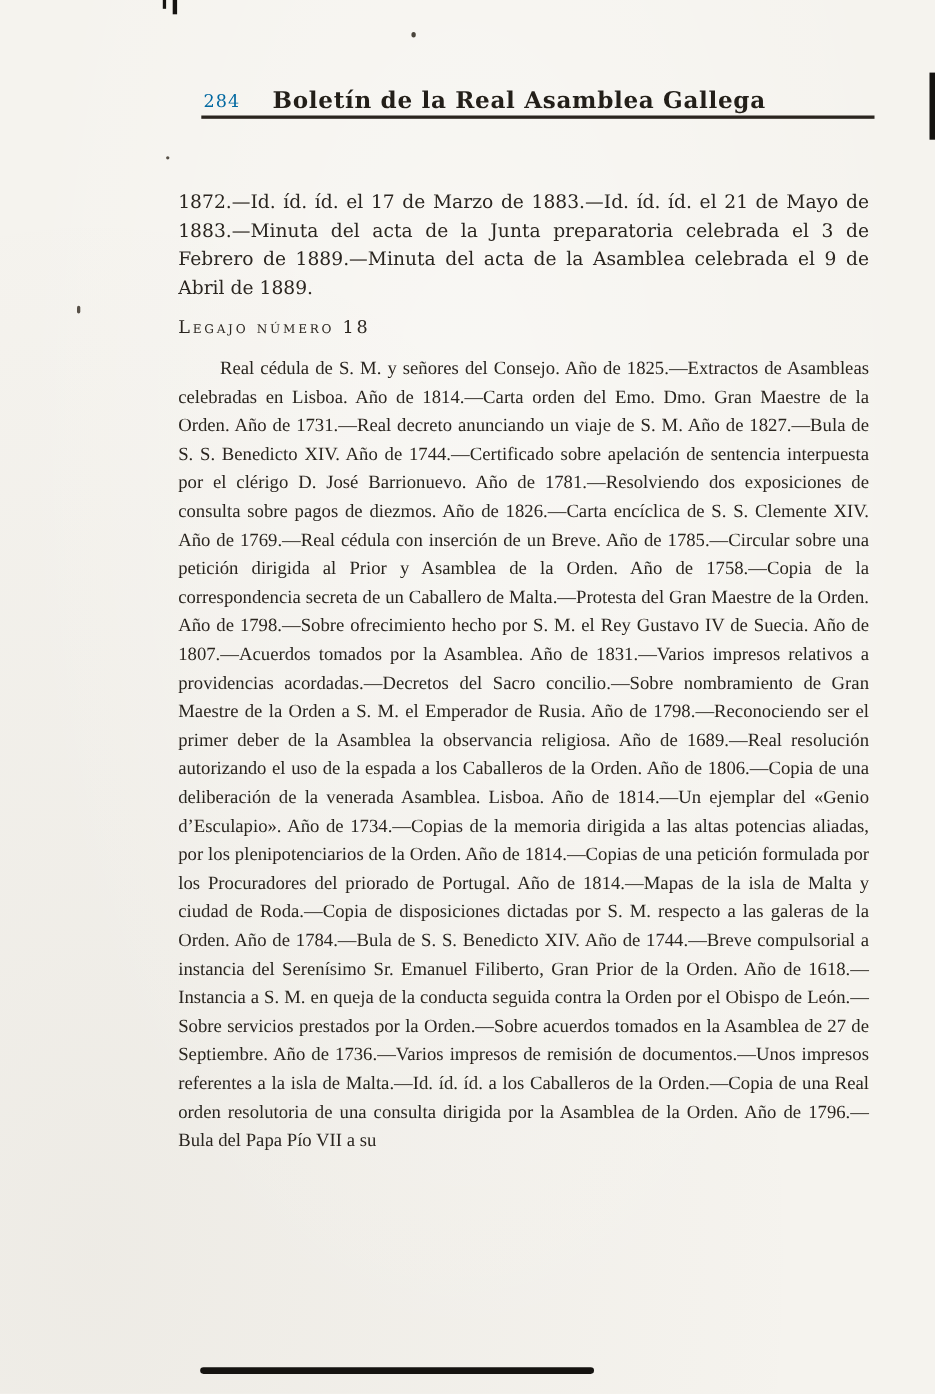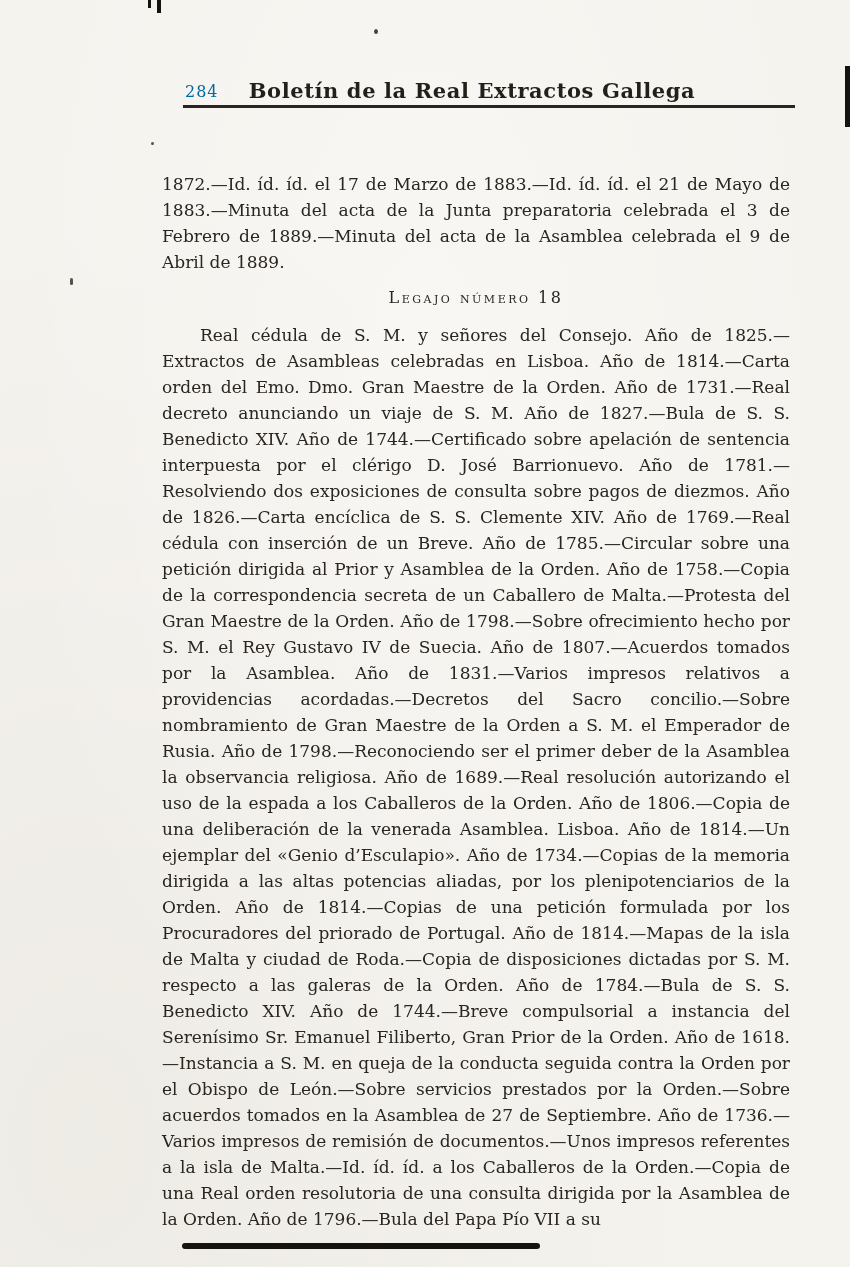--- a/index.html
+++ b/index.html
@@ -47,24 +47,24 @@
 
   
   .page-body { position: absolute; top: 126px; left: 162px; width: 628px; margin-top: 45px; }
   .para {
     margin: 0;
     font-size: 17px;
     line-height: 26px;
     text-align: justify;
     color: #2a251f;
   }
-  .para.legajo { text-indent: 38px; }
+  .para.legajo { text-indent: 38px; font-family: Liberation Serif, serif; }
   .section-heading {
     margin: 13px 0 15px 0;
-    text-align: center;
+    text-align: left;
     font-size: 16px;
     font-weight: normal;
     font-variant: small-caps;
     letter-spacing: 2.5px;
     color: #2a251f;
   }
 </style>
 </head>
 <body>
 
@@ -73,21 +73,21 @@
   <div class="artifact tick-1"></div>
   <div class="artifact tick-2"></div>
   <div class="artifact stray-dot"></div>
   <div class="artifact right-bar"></div>
   <div class="artifact left-speck-1"></div>
   <div class="artifact left-speck-2"></div>
   <div class="artifact bottom-bar"></div>
 
   <header class="page-header">
     <span class="page-number">284</span>
-    <span class="header-title">Boletín de la Real Extractos Gallega</span>
+    <span class="header-title">Boletín de la Real Asamblea Gallega</span>
   </header>
   <div class="header-rule"></div>
 
   <main class="page-body">
     <p class="para intro">1872.—Id. íd. íd. el 17 de Marzo de 1883.—Id. íd. íd. el 21 de Mayo de 1883.—Minuta del acta de la Junta preparatoria celebrada el 3 de Febrero de 1889.—Minuta del acta de la Asamblea celebrada el 9 de Abril de 1889.</p>
     <h2 class="section-heading">Legajo número 18</h2>
     <p class="para legajo">Real cédula de S. M. y señores del Consejo. Año de 1825.—Extractos de Asambleas celebradas en Lisboa. Año de 1814.—Carta orden del Emo. Dmo. Gran Maestre de la Orden. Año de 1731.—Real decreto anunciando un viaje de S. M. Año de 1827.—Bula de S. S. Benedicto XIV. Año de 1744.—Certificado sobre apelación de sentencia interpuesta por el clérigo D. José Barrionuevo. Año de 1781.—Resolviendo dos exposiciones de consulta sobre pagos de diezmos. Año de 1826.—Carta encíclica de S. S. Clemente XIV. Año de 1769.—Real cédula con inserción de un Breve. Año de 1785.—Circular sobre una petición dirigida al Prior y Asamblea de la Orden. Año de 1758.—Copia de la correspondencia secreta de un Caballero de Malta.—Protesta del Gran Maestre de la Orden. Año de 1798.—Sobre ofrecimiento hecho por S. M. el Rey Gustavo IV de Suecia. Año de 1807.—Acuerdos tomados por la Asamblea. Año de 1831.—Varios impresos relativos a providencias acordadas.—Decretos del Sacro concilio.—Sobre nombramiento de Gran Maestre de la Orden a S. M. el Emperador de Rusia. Año de 1798.—Reconociendo ser el primer deber de la Asamblea la observancia religiosa. Año de 1689.—Real resolución autorizando el uso de la espada a los Caballeros de la Orden. Año de 1806.—Copia de una deliberación de la venerada Asamblea. Lisboa. Año de 1814.—Un ejemplar del «Genio d’Esculapio». Año de 1734.—Copias de la memoria dirigida a las altas potencias aliadas, por los plenipotenciarios de la Orden. Año de 1814.—Copias de una petición formulada por los Procuradores del priorado de Portugal. Año de 1814.—Mapas de la isla de Malta y ciudad de Roda.—Copia de disposiciones dictadas por S. M. respecto a las galeras de la Orden. Año de 1784.—Bula de S. S. Benedicto XIV. Año de 1744.—Breve compulsorial a instancia del Serenísimo Sr. Emanuel Filiberto, Gran Prior de la Orden. Año de 1618.—Instancia a S. M. en queja de la conducta seguida contra la Orden por el Obispo de León.—Sobre servicios prestados por la Orden.—Sobre acuerdos tomados en la Asamblea de 27 de Septiembre. Año de 1736.—Varios impresos de remisión de documentos.—Unos impresos referentes a la isla de Malta.—Id. íd. íd. a los Caballeros de la Orden.—Copia de una Real orden resolutoria de una consulta dirigida por la Asamblea de la Orden. Año de 1796.—Bula del Papa Pío VII a su</p>
   </main>
 
 </div>

